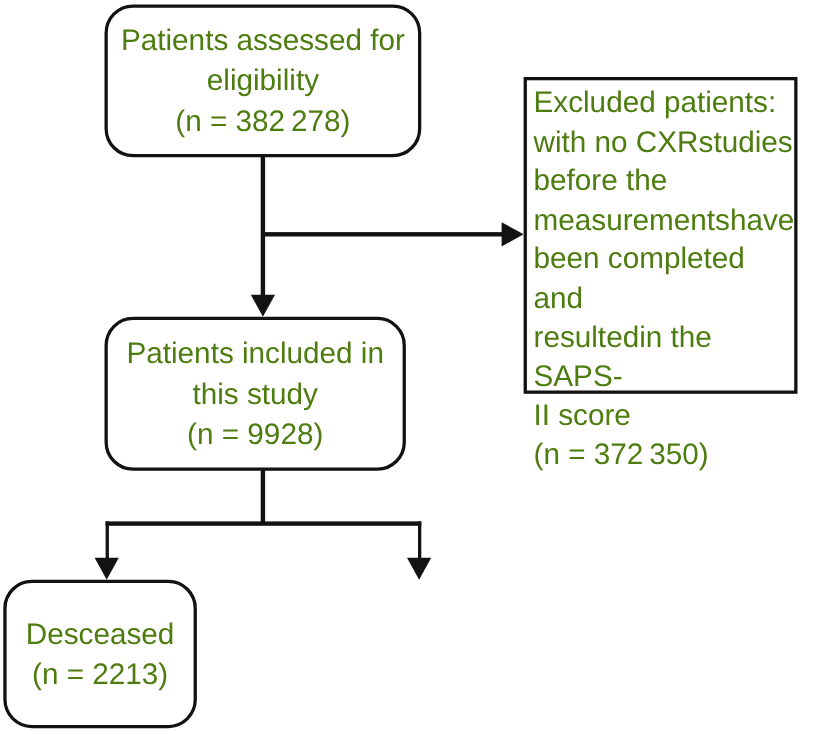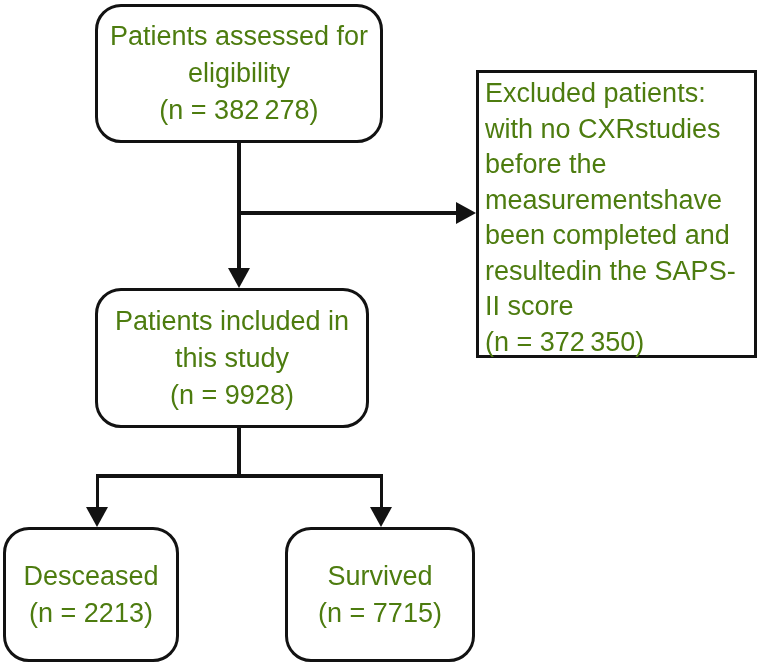--- a/index.html
+++ b/index.html
@@ -35,21 +35,21 @@
   .node.square {
     border-width: 3px;
     border-radius: 0;
     align-items: flex-start;
     justify-content: flex-start;
     text-align: left;
     padding: 3px 6px;
     line-height: 35.5px;
   }
   #node-eligibility { left: 95px;  top: 4px;   width: 288px; height: 139px; }
-  #node-excluded    { left: 476px; top: 70px;  width: 281px; height: 288px; }
+  #node-excluded    { left: 476px; top: 70px;  width: 249px; height: 288px; }
   #node-included    { left: 95px;  top: 288px; width: 274px; height: 140px; }
   #node-deceased    { left: 3px;   top: 527px; width: 176px; height: 135px; }
   #node-survived    { left: 285px; top: 527px; width: 190px; height: 135px; }
 
   .edge {
     position: absolute;
     background: #121212;
   }
   .edge.v { width: 3.5px; }
   .edge.h { height: 3.5px; }
@@ -111,16 +111,14 @@
 II score
 (n = 372 350)</div>
 
   <div class="node rounded" id="node-included">Patients included in
 this study
 (n = 9928)</div>
 
   <div class="node rounded" id="node-deceased">Desceased
 (n = 2213)</div>
 
-  <div class="node rounded" id="node-survived">Survived
-(n = 7715)</div>
 
 </div>
 
 </body></html>

